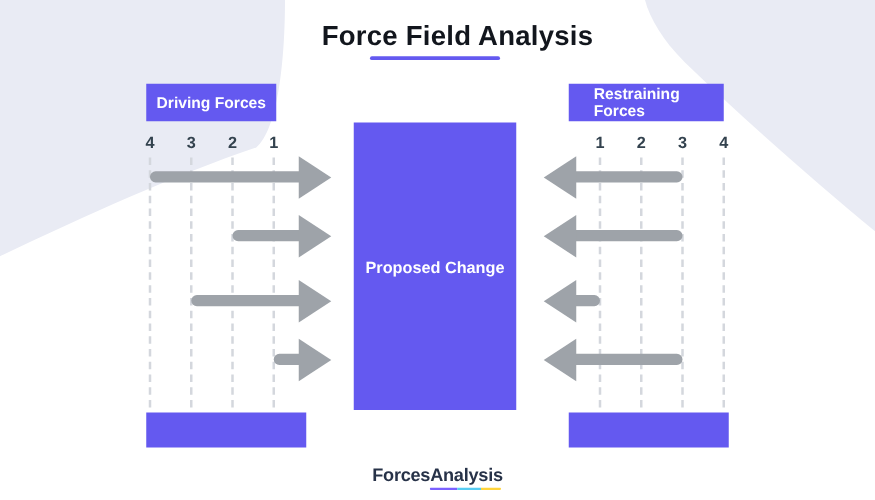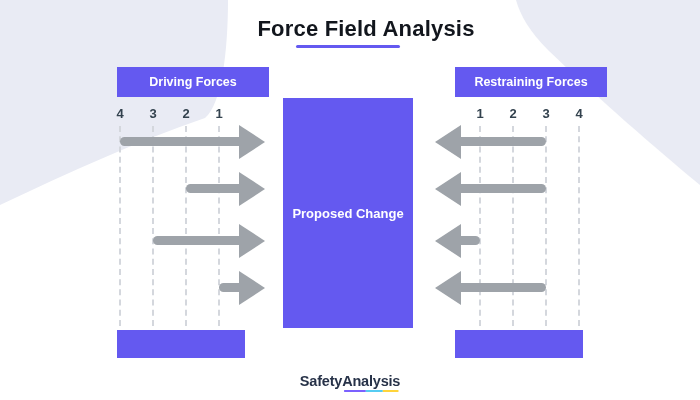--- a/index.html
+++ b/index.html
@@ -18,21 +18,21 @@
     letter-spacing:0.2px;
     margin-left:16px;
   }
   .title-underline{
     position:absolute;left:296px;top:45px;width:104px;height:3px;
     background:var(--purple);border-radius:2px;z-index:2;
   }
 
   
   .force-label{
-    position:absolute;width:152px;height:30px;z-index:2;
+    position:absolute;width:104px;height:30px;z-index:2;
     background:var(--purple);color:#ffffff;font-weight:bold;font-size:12.5px;
     display:flex;align-items:center;justify-content:center;
   }
   .bottom-bar{
     position:absolute;top:330px;width:128px;height:28px;
     background:var(--purple);z-index:2;
   }
 
   
   .scale-row{
@@ -132,21 +132,21 @@
         <div class="shaft"></div>
         <div class="head"></div>
       </div>
     </div>
   <div class="bottom-bar" style="left:117px;"></div>
 
   <div class="center-box">
     <span>Proposed Change</span>
   </div>
 
-  <div class="force-label" style="left:455px;top:67px;">Restraining Forces</div>
+  <div class="force-label" style="left:455px;top:67px;padding-left:20px;">Restraining Forces</div>
   <div class="scale-row" style="left:470px;">
     <span class="scale-num">1</span>
     <span class="scale-num">2</span>
     <span class="scale-num">3</span>
     <span class="scale-num">4</span>
   </div>
   <div class="gridline" style="left:479px;"></div>
   <div class="gridline" style="left:512px;"></div>
   <div class="gridline" style="left:545px;"></div>
   <div class="gridline" style="left:578px;"></div>
@@ -164,21 +164,21 @@
         <div class="head"></div>
       </div>
       <div class="arrow arrow-left" style="top: 271px; left: 435px; width: 111px;">
         <div class="shaft"></div>
         <div class="head"></div>
       </div>
     </div>
   <div class="bottom-bar" style="left:455px;"></div>
 
   <div class="logo">
-    <span>Safety</span><span>Analysis</span>
+    <span>Forces</span><span>Analysis</span>
     <div class="logo-underline">
       <span class="seg seg1" style="background: rgb(123, 97, 255);"></span>
       <span class="seg seg2" style="background: rgb(86, 204, 242);"></span>
       <span class="seg seg3" style="background: rgb(255, 212, 59);"></span>
     </div>
   </div>
 
 </div>
 
 </body></html>

